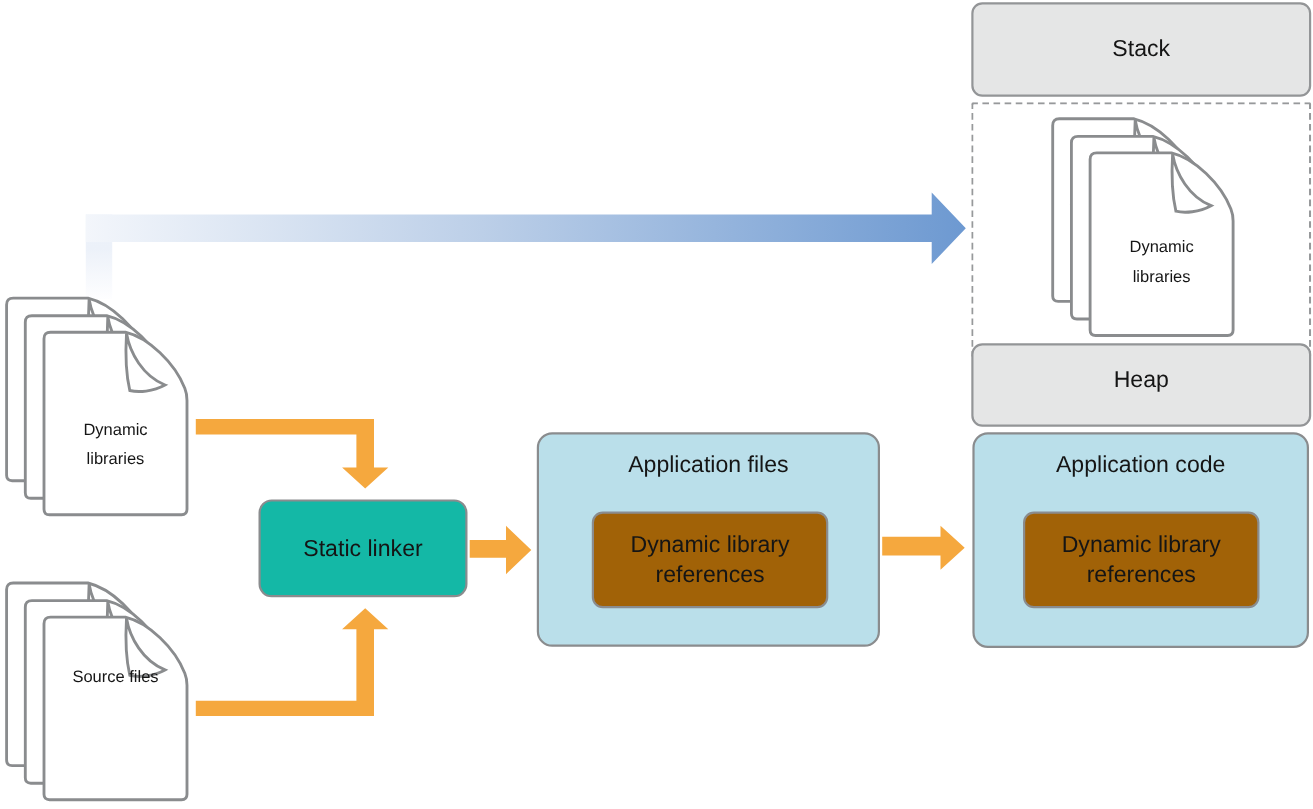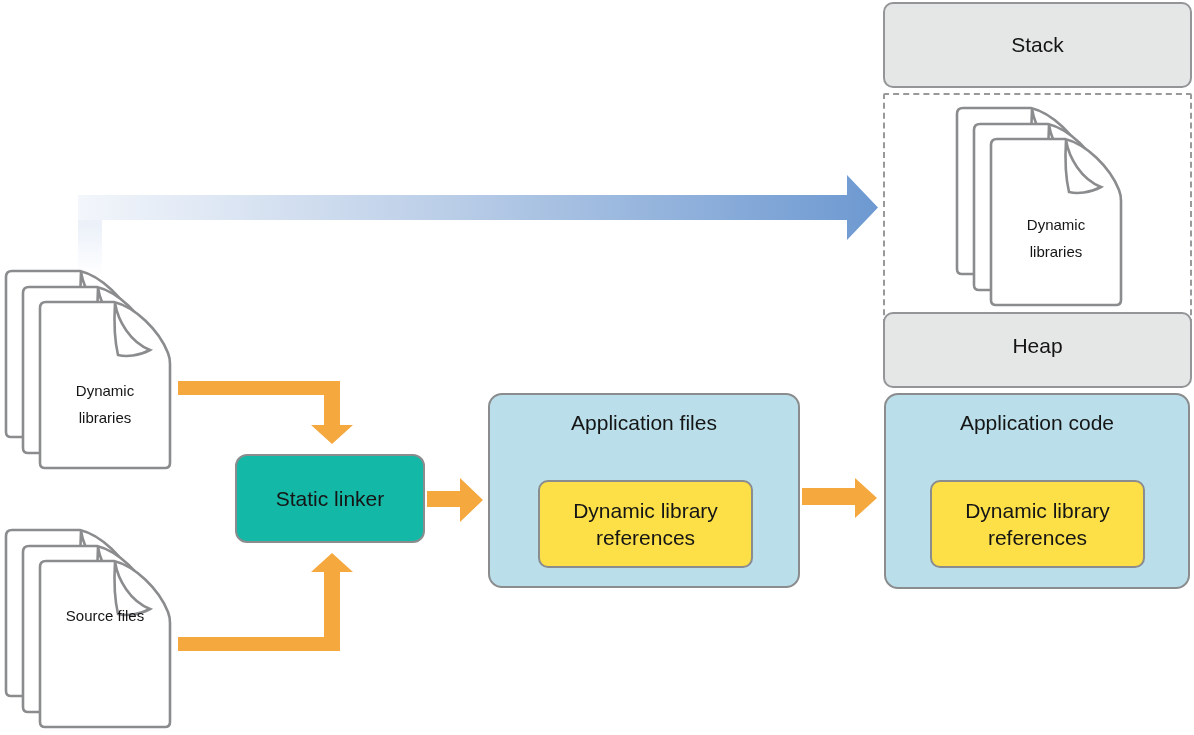--- a/index.html
+++ b/index.html
@@ -15,24 +15,24 @@
     background:#14b8a6; border-radius:12px;
     display:flex; align-items:center; justify-content:center; font-size:21px;
   }
   .dashed-box {
     position:absolute; box-sizing:border-box;
     border:2px dashed #97999B; background:#ffffff; border-radius:2px;
   }
   .center-label { display:flex; align-items:center; justify-content:center; font-size:21px; }
   .box-title { font-size:21px; text-align:center; padding-top:16px; }
   .refs-box {
-    position:absolute; box-sizing:border-box; background:#fde047;
+    position:absolute; box-sizing:border-box; background:#a16207;
     border:2px solid #8A8C8E; border-radius:10px;
     display:flex; align-items:center; justify-content:center;
-    text-align:center; font-size:21px; line-height:27px; padding:0 8px;margin-top:15px;
+    text-align:center; font-size:21px; line-height:27px; padding:0 8px;
   }
   .file-label {
     position:absolute; width:86px; text-align:center;
     font-size:15px; line-height:27px;
   }
   .stack-svg { position:absolute; }
 </style>
 </head>
 <body>
 

